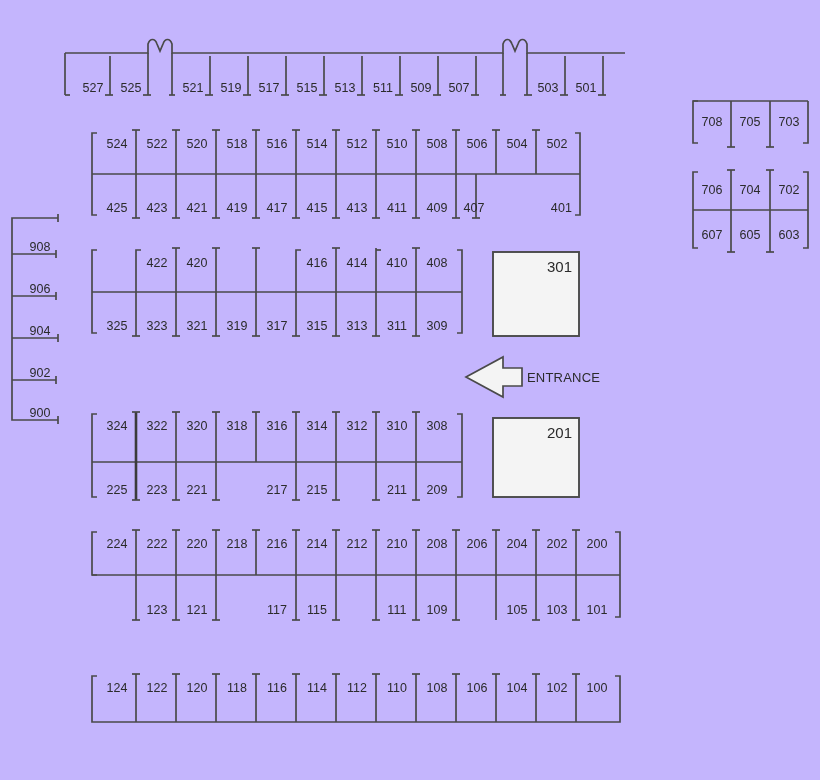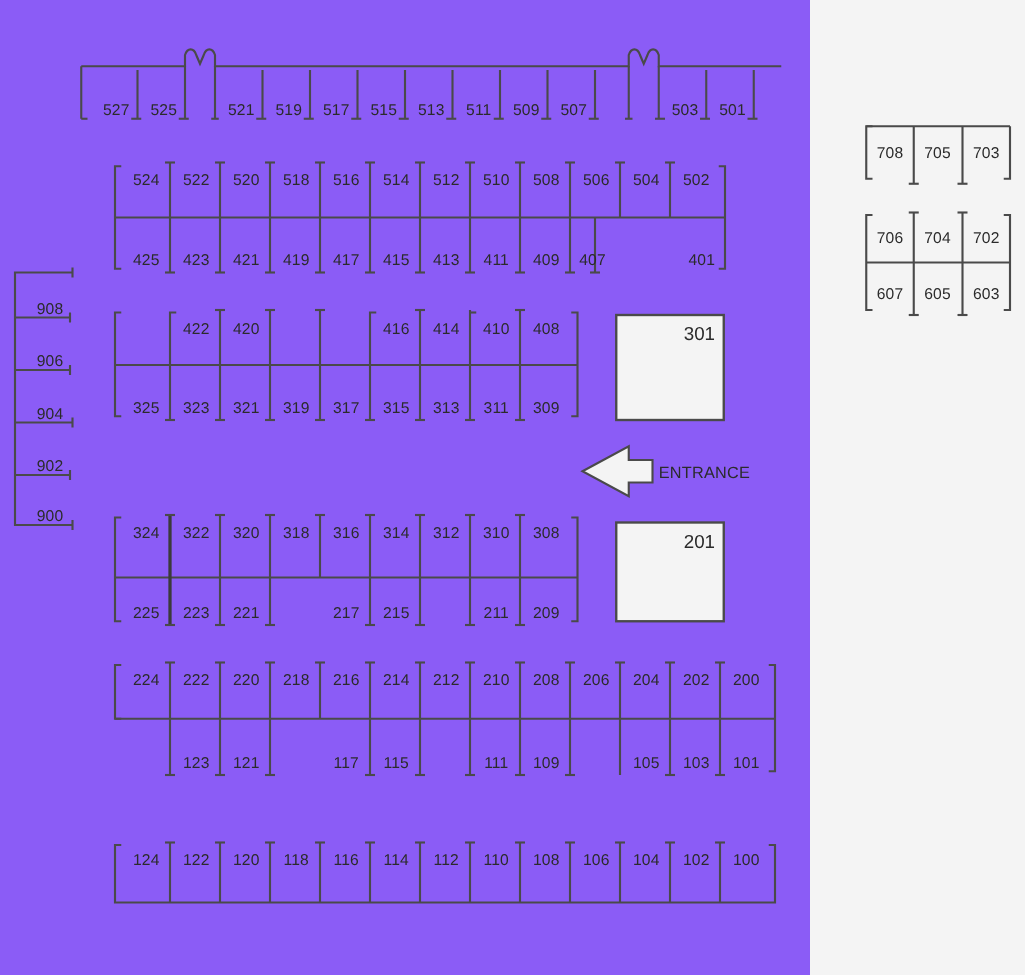--- a/index.html
+++ b/index.html
@@ -8,23 +8,23 @@
     background: #f4f4f4;
   }
   body {
     width: 820px;
     height: 780px;
     font-family: "Liberation Sans", sans-serif;
     overflow: hidden;
   }
   #floorplan-root {
     position: relative;
-    width: 648px;
+    width: 820px;
     height: 780px;
-    background: #8b5cf6;
+    background: #c4b5fd;
   }
   svg#plan {
     position: absolute;
     top: 0; left: 0;
     width: 820px;
     height: 780px;
     display: block;
   }
   .wall {
     stroke: #4a4a4a;

